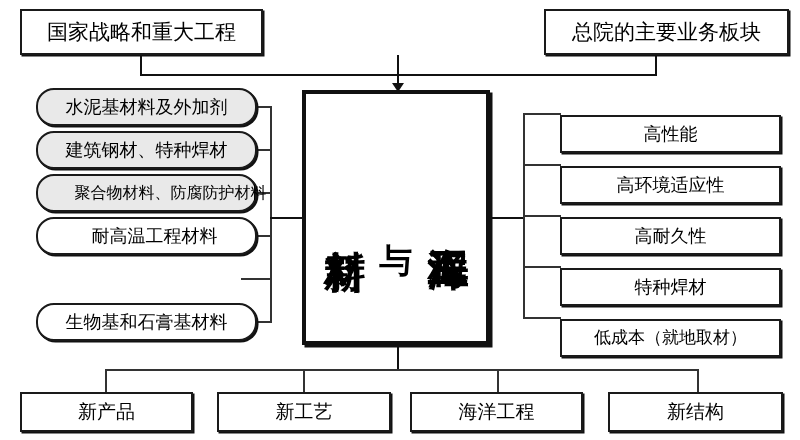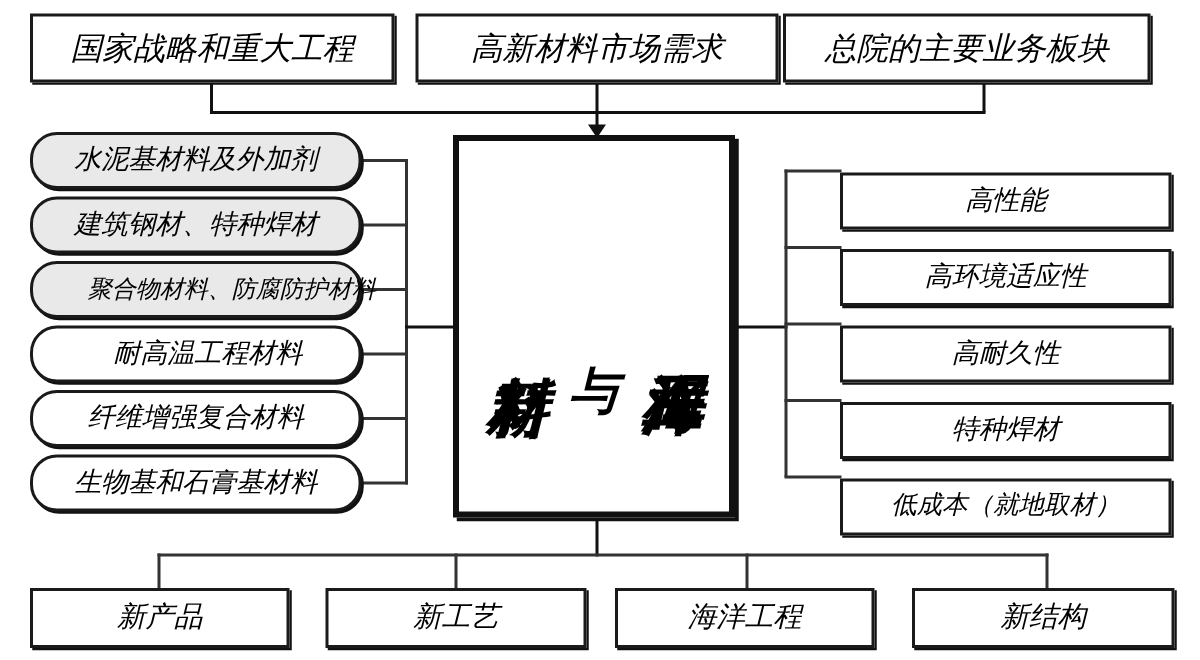--- a/index.html
+++ b/index.html
@@ -22,40 +22,39 @@
     box-sizing: border-box;
     background: #ffffff;
     border: 2px solid #1a1a1a;
     display: flex;
     align-items: center;
     justify-content: center;
     text-align: center;
     color: #000000;
     z-index: 5;
     box-shadow: 1.5px 1.5px 0 0 #111111;
-    font-style: italic;
   }
   .box .label {
     display: block;
     line-height: 1.15;
     white-space: nowrap;
   }
   
   .top-box {
     height: 46px;
     top: 9px;
     font-size: 21px;
   }
   #top-box-0 { left: 20px;  width: 243px; }
   #top-box-1 { left: 277px; width: 242px; }
-  #top-box-2 { left: 522px; width: 245px; }
+  #top-box-2 { left: 544px; width: 245px; }
 
   
   .left-box {
-    left: 20px;
+    left: 36px;
     width: 221px;
     height: 38px;
     font-size: 18px;
     border-radius: 18px;
   }
   .left-box.filled { background: #e9e9e9; }
   #left-box-0 { top: 88px;  }
   #left-box-1 { top: 131px; }
   #left-box-2 { top: 174px; font-size: 16px; padding-left: 48px; }
   #left-box-3 { top: 217px; padding-left: 16px; }
@@ -132,23 +131,20 @@
   }
 </style>
 </head>
 <body>
 
 <div id="canvas">
 
   <div class="box top-box" id="top-box-0">
     <span class="label">国家战略和重大工程</span>
   </div>
-  <div class="box top-box" id="top-box-1">
-    <span class="label">高新材料市场需求</span>
-  </div>
   <div class="box top-box" id="top-box-2">
     <span class="label">总院的主要业务板块</span>
   </div>
 
   <div class="ln v dark" style="left:140px; top:55px; height:20px;"></div>
   <div class="ln v dark" style="left:397px; top:55px; height:20px;"></div>
   <div class="ln v dark" style="left:655px; top:55px; height:20px;"></div>
   <div class="ln h dark" style="left:140px; top:74px; width:517px;"></div>
   <div class="ln v dark" style="left:397px; top:74px; height:12px;"></div>
   <div class="arrow-head" style="left:392px; top:83px;"></div>
@@ -157,23 +153,20 @@
     <span class="label">水泥基材料及外加剂</span>
   </div>
   <div class="box left-box filled" id="left-box-1">
     <span class="label">建筑钢材、特种焊材</span>
   </div>
   <div class="box left-box filled" id="left-box-2">
     <span class="label">聚合物材料、防腐防护材料</span>
   </div>
   <div class="box left-box" id="left-box-3">
     <span class="label">耐高温工程材料</span>
-  </div>
-  <div class="box left-box" id="left-box-4">
-    <span class="label">纤维增强复合材料</span>
   </div>
   <div class="box left-box" id="left-box-5">
     <span class="label">生物基和石膏基材料</span>
   </div>
 
   <div class="ln h" style="left:241px; top:106px; width:31px;"></div>
   <div class="ln h" style="left:241px; top:149px; width:31px;"></div>
   <div class="ln h" style="left:241px; top:192px; width:31px;"></div>
   <div class="ln h" style="left:241px; top:235px; width:31px;"></div>
   <div class="ln h" style="left:241px; top:278px; width:31px;"></div>

